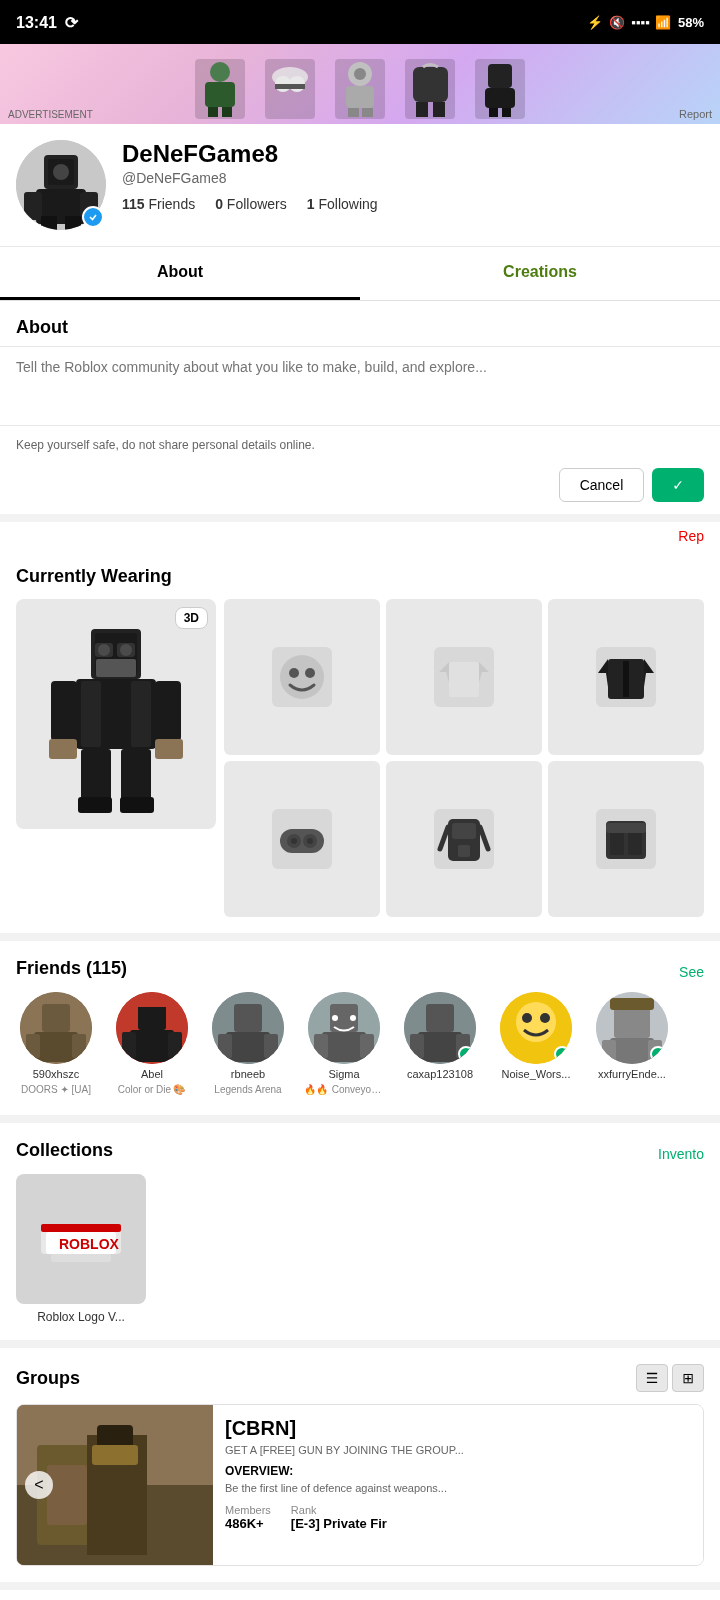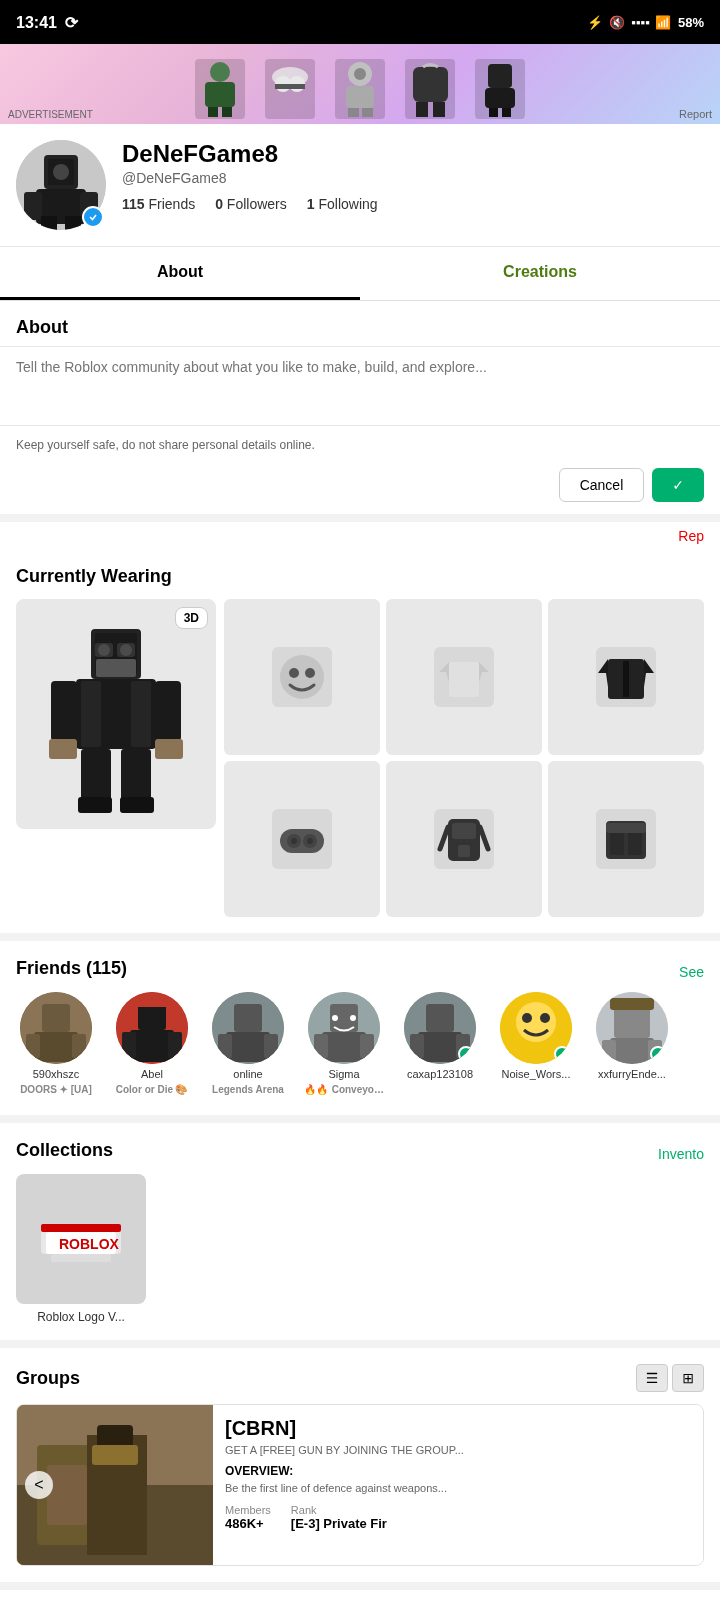--- a/index.html
+++ b/index.html
@@ -312,21 +312,20 @@
       max-width: 80px;
     }
     .friend-game {
       font-size: 10px;
       color: #888;
       text-align: center;
       max-width: 80px;
       overflow: hidden;
       text-overflow: ellipsis;
       white-space: nowrap;
-      font-weight: bold;
     }
 
     
     .collection-item {
       width: 130px;
       flex-shrink: 0;
     }
     .collection-thumb {
       width: 130px;
       height: 130px;
@@ -722,21 +721,21 @@
     <div class="friend-item">
       <div class="friend-avatar" style="background:#7f8c8d;">
         <svg width="72" height="72" viewBox="0 0 72 72">
           <circle cx="36" cy="36" r="36" fill="#7f8c8d"></circle>
           <rect x="22" y="12" width="28" height="28" rx="3" fill="#555"></rect>
           <rect x="14" y="40" width="44" height="30" rx="3" fill="#444"></rect>
           <rect x="6" y="42" width="14" height="24" rx="2" fill="#555"></rect>
           <rect x="52" y="42" width="14" height="24" rx="2" fill="#555"></rect>
         </svg>
       </div>
-      <div class="friend-name">online</div>
+      <div class="friend-name">rbneeb</div>
       <div class="friend-game">Legends Arena</div>
     </div>
 
     <div class="friend-item">
       <div class="friend-avatar" style="background:#95a5a6;">
         <svg width="72" height="72" viewBox="0 0 72 72">
           <circle cx="36" cy="36" r="36" fill="#95a5a6"></circle>
           <rect x="22" y="12" width="28" height="28" rx="3" fill="#666"></rect>
           <rect x="14" y="40" width="44" height="30" rx="3" fill="#555"></rect>
           <rect x="6" y="42" width="14" height="24" rx="2" fill="#666"></rect>

